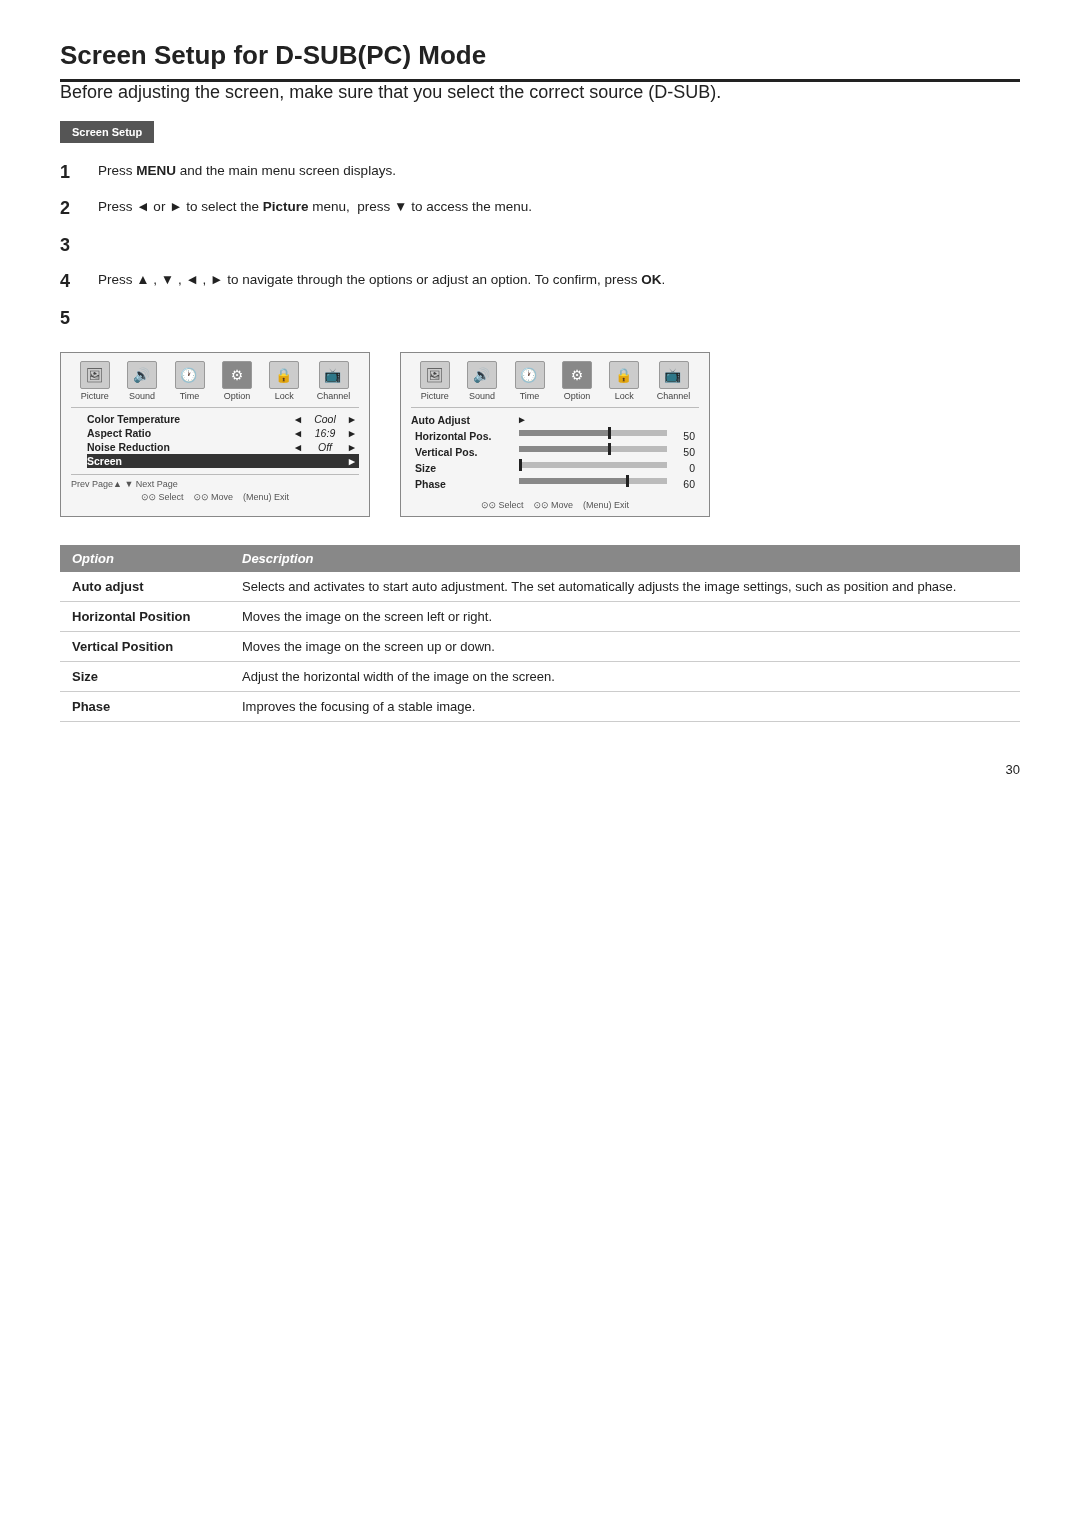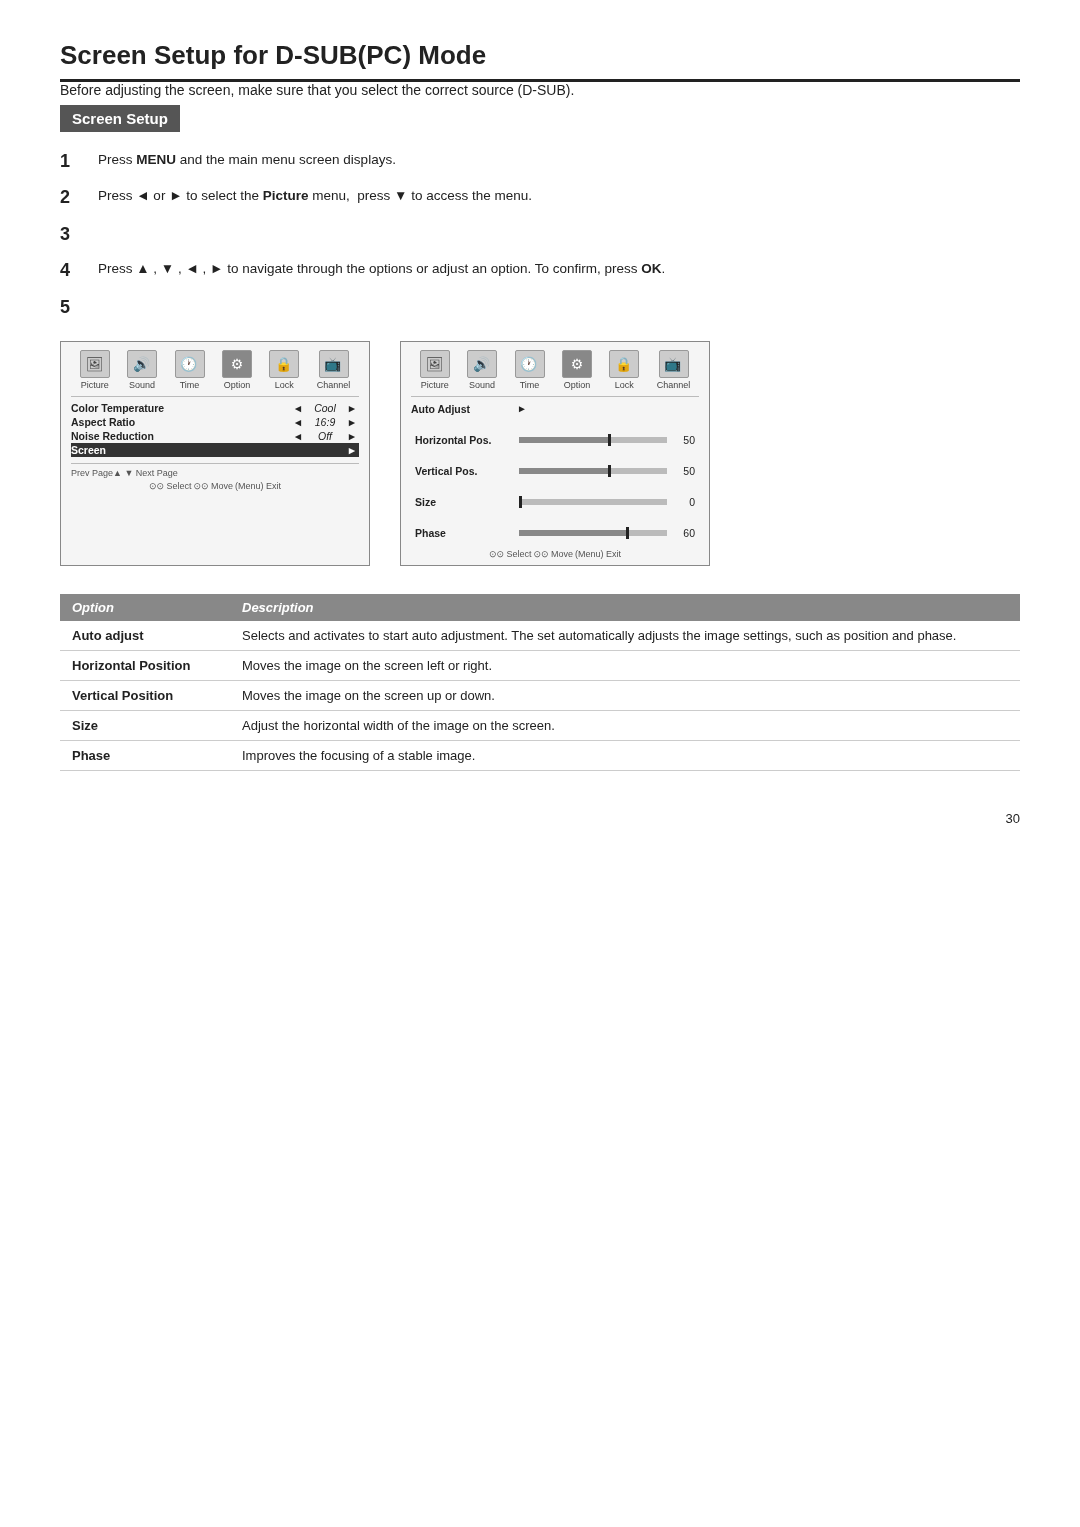--- a/index.html
+++ b/index.html
@@ -12,27 +12,27 @@
       min-height: 1527px;
       padding: 40px 60px 60px 60px;
     }
     h1 {
       font-size: 26px;
       font-weight: bold;
       border-bottom: 3px solid #222;
       padding-bottom: 8px;
     }
     .intro-text {
-      font-size: 14px;
-      margin-bottom: 7px;
+      font-size: 18px;
+      margin-bottom: 18px;
     }
     .screen-setup-header {
       background: #555;
       color: #fff;
-      font-size: 15px;
+      font-size: 11px;
       font-weight: bold;
       padding: 5px 12px;
       display: inline-block;
       margin-bottom: 18px;
     }
     .steps {
       margin-bottom: 22px;
     }
     .step {
       display: flex;
@@ -95,49 +95,48 @@
       color: #fff;
     }
     .menu-rows {
       margin: 4px 0;
     }
     .menu-row {
       display: flex;
       align-items: center;
       padding: 1px 0;
       font-size: 10.5px;
+      margin-left: 16px;
     }
     .menu-row .label { font-weight: bold; flex: 1; }
     .menu-row .arrow-l { width: 14px; text-align: center; }
     .menu-row .value { min-width: 40px; text-align: center; font-style: italic; }
     .menu-row .arrow-r { width: 14px; text-align: center; }
     .menu-row.highlight { background: #333; color: #fff; }
     .menu-footer {
       display: flex;
       justify-content: flex-start;
       font-size: 9px;
       color: #555;
       margin-top: 6px;
       border-top: 1px solid #bbb;
       padding-top: 4px;
     }
     .menu-footer-bottom {
       display: flex;
-      gap: 2px;
+      gap: 10px;
       justify-content: center;
       font-size: 9px;
       color: #555;
       margin-top: 3px;
     }
     .menu-rows-right .menu-row-right {
       display: flex;
-      align-items: center;
       padding: 2px 4px;
       font-size: 10.5px;
-      margin-top: 15px;
     }
     .menu-rows-right .menu-row-right .rlabel { font-weight: bold; min-width: 100px; }
     .menu-rows-right .menu-row-right .rbar { flex: 1; height: 6px; background: #bbb; position: relative; margin: 0 4px; }
     .menu-rows-right .menu-row-right .rbar .rbar-fill { height: 100%; background: #888; }
     .menu-rows-right .menu-row-right .rbar .rbar-marker { position: absolute; top: -3px; height: 12px; width: 3px; background: #222; }
     .menu-rows-right .menu-row-right .rvalue { min-width: 24px; text-align: right; font-size: 10.5px; }
     .menu-row-right-plain {
       display: flex;
       align-items: center;
       padding: 2px 0;

